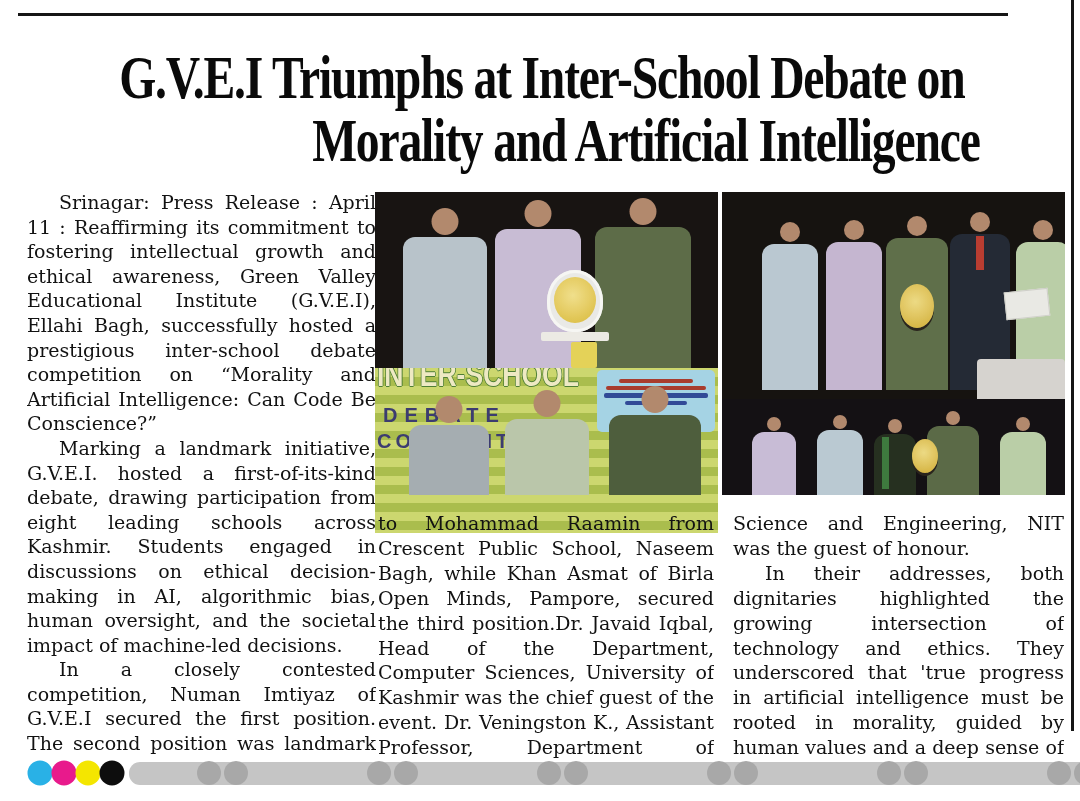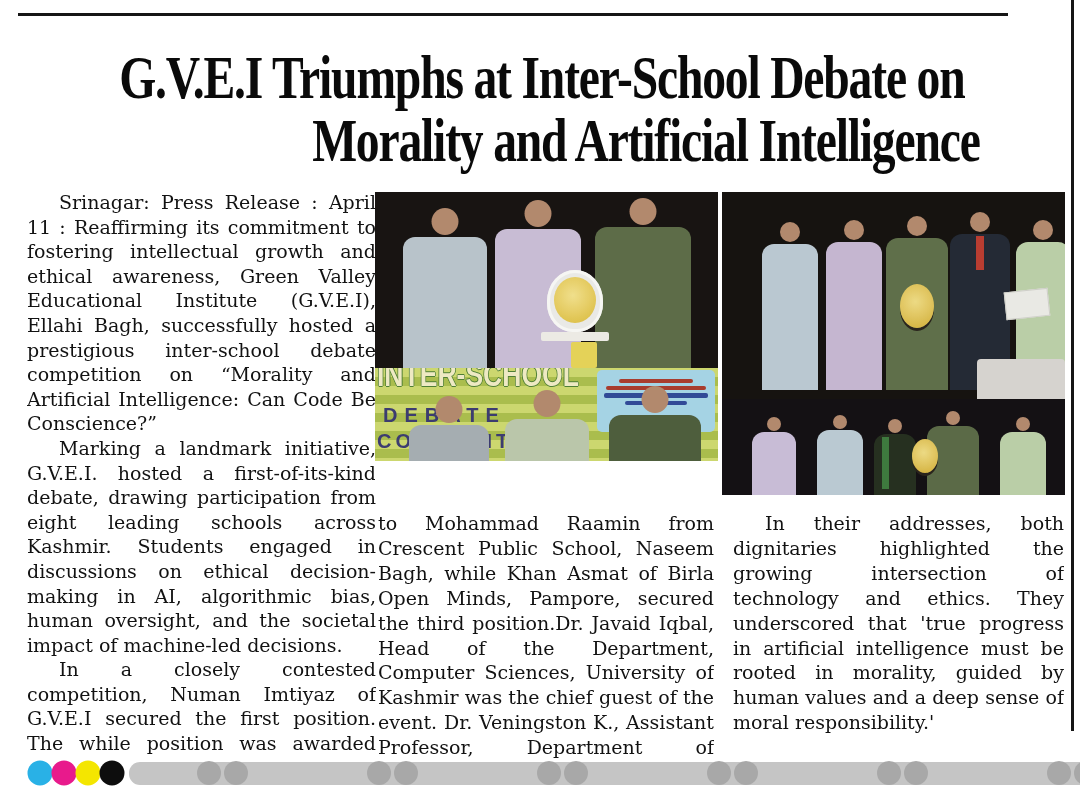--- a/index.html
+++ b/index.html
@@ -23,21 +23,21 @@
   .col p.runon{text-align-last:justify;}
   #col1{left:15px;top:190px;width:349px;height:570px;margin-left:12px;}
   #col2{left:378px;top:511px;width:336px;height:250px;line-height:24.9px;}
   #col3{left:733px;top:511px;width:331px;height:250px;line-height:24.9px;}
 
   
   .collage{position:absolute;left:375px;top:192px;width:690px;height:303px;background:#fff;}
   .photo{position:absolute;overflow:hidden;filter:blur(0.5px) saturate(0.92);}
   #photo-tl{left:0;top:0;width:343px;height:176px;background:#181412;}
   #photo-tr{left:347px;top:0;width:343px;height:207px;background:#161310;}
-  #photo-bl{left:0;top:176px;width:343px;height:93px;
+  #photo-bl{left:0;top:176px;width:343px;height:165px;
             background:repeating-linear-gradient(180deg,#ccd867 0 9px,#a9be44 9px 18px);}
   #photo-br{left:347px;top:207px;width:343px;height:96px;background:#141114;}
 
   
   .person{position:absolute;z-index:2;}
   .person .head{position:absolute;left:50%;transform:translateX(-50%);top:0;border-radius:50%;
                 background:#b5886a;}
   .person .torso{position:absolute;left:0;right:0;bottom:0;border-radius:12px 12px 0 0;
                  background:var(--shirt,#888);}
   .p-lg .head{width:27px;height:27px}.p-lg .torso{top:29px}
@@ -86,21 +86,21 @@
   <div class="right-rule"></div>
 
   <div class="headline">
     <span class="hl">G.V.E.I Triumphs at Inter-School Debate on</span><br>
     <span class="hl">Morality and Artificial Intelligence</span>
   </div>
 
   <div class="col" id="col1">
     <p class="indent">Srinagar: Press Release : April 11 :  Reaffirming its commitment to fostering intellectual growth and ethical awareness, Green Valley Educational Institute (G.V.E.I), Ellahi Bagh, successfully hosted a prestigious inter-school debate competition on  “Morality and Artificial Intelligence: Can Code Be Conscience?”</p>
     <p class="indent">Marking a landmark initiative, G.V.E.I. hosted a first-of-its-kind debate, drawing participation from eight leading schools across Kashmir. Students engaged in discussions on ethical decision-making in AI, algorithmic bias, human oversight, and the societal impact of machine-led decisions.</p>
-    <p class="indent runon">In a closely contested competition, Numan Imtiyaz of G.V.E.I secured the first position. The while position was awarded</p>
+    <p class="indent runon">In a closely contested competition, Numan Imtiyaz of G.V.E.I secured the first position. The second position was landmark</p>
   </div>
 
   <div class="collage">
 
     <div class="photo" id="photo-tl" aria-label="Chief guest in a green blazer presenting a shield award to a man in a lavender shirt beside a guest in a light blue waistcoat on a dark stage">
       <div class="person p-lg" style="left:28px;top:16px;width:84px;height:160px;--shirt:#b7c3cb">
           <div class="head"></div>
           <div class="torso"></div>
         </div>
       <div class="person p-lg" style="left:120px;top:8px;width:86px;height:168px;--shirt:#c9bcd6">
@@ -193,20 +193,21 @@
         </div>
       <div class="gold-oval" style="left:190px;top:40px;width:26px;height:34px"></div>
     </div>
   </div>
 
   <div class="col" id="col2">
     <p class="runon">to Mohammad Raamin from Crescent Public School, Naseem Bagh, while Khan Asmat of Birla Open Minds, Pampore, secured the third position.Dr. Javaid Iqbal, Head of the Department, Computer Sciences, University of Kashmir was the chief guest of the event. Dr. Veningston K., Assistant Professor, Department of Computer</p>
   </div>
 
   <div class="col" id="col3">
+    <p>Science and Engineering, NIT was the guest of honour.</p>
     <p class="indent">In their addresses, both dignitaries highlighted the growing intersection of technology and ethics. They underscored that 'true progress in artificial intelligence must be rooted in morality, guided by human values and a deep sense of moral responsibility.'</p>
   </div>
 
   <svg class="footer-strip" xmlns="http://www.w3.org/2000/svg" width="1080" height="46">
     <rect x="129" y="7" width="980" height="23" rx="11" fill="#c5c5c5"></rect>
     <circle cx="40" cy="18" r="12.5" fill="#29b1e6"></circle>
     <circle cx="64" cy="18" r="12.5" fill="#e81a8c"></circle>
     <circle cx="88" cy="18" r="12.5" fill="#f4e600"></circle>
     <circle cx="112" cy="18" r="12.5" fill="#0d0d0d"></circle>
     <circle cx="209" cy="18" r="12" fill="#a8a8a8"></circle>

